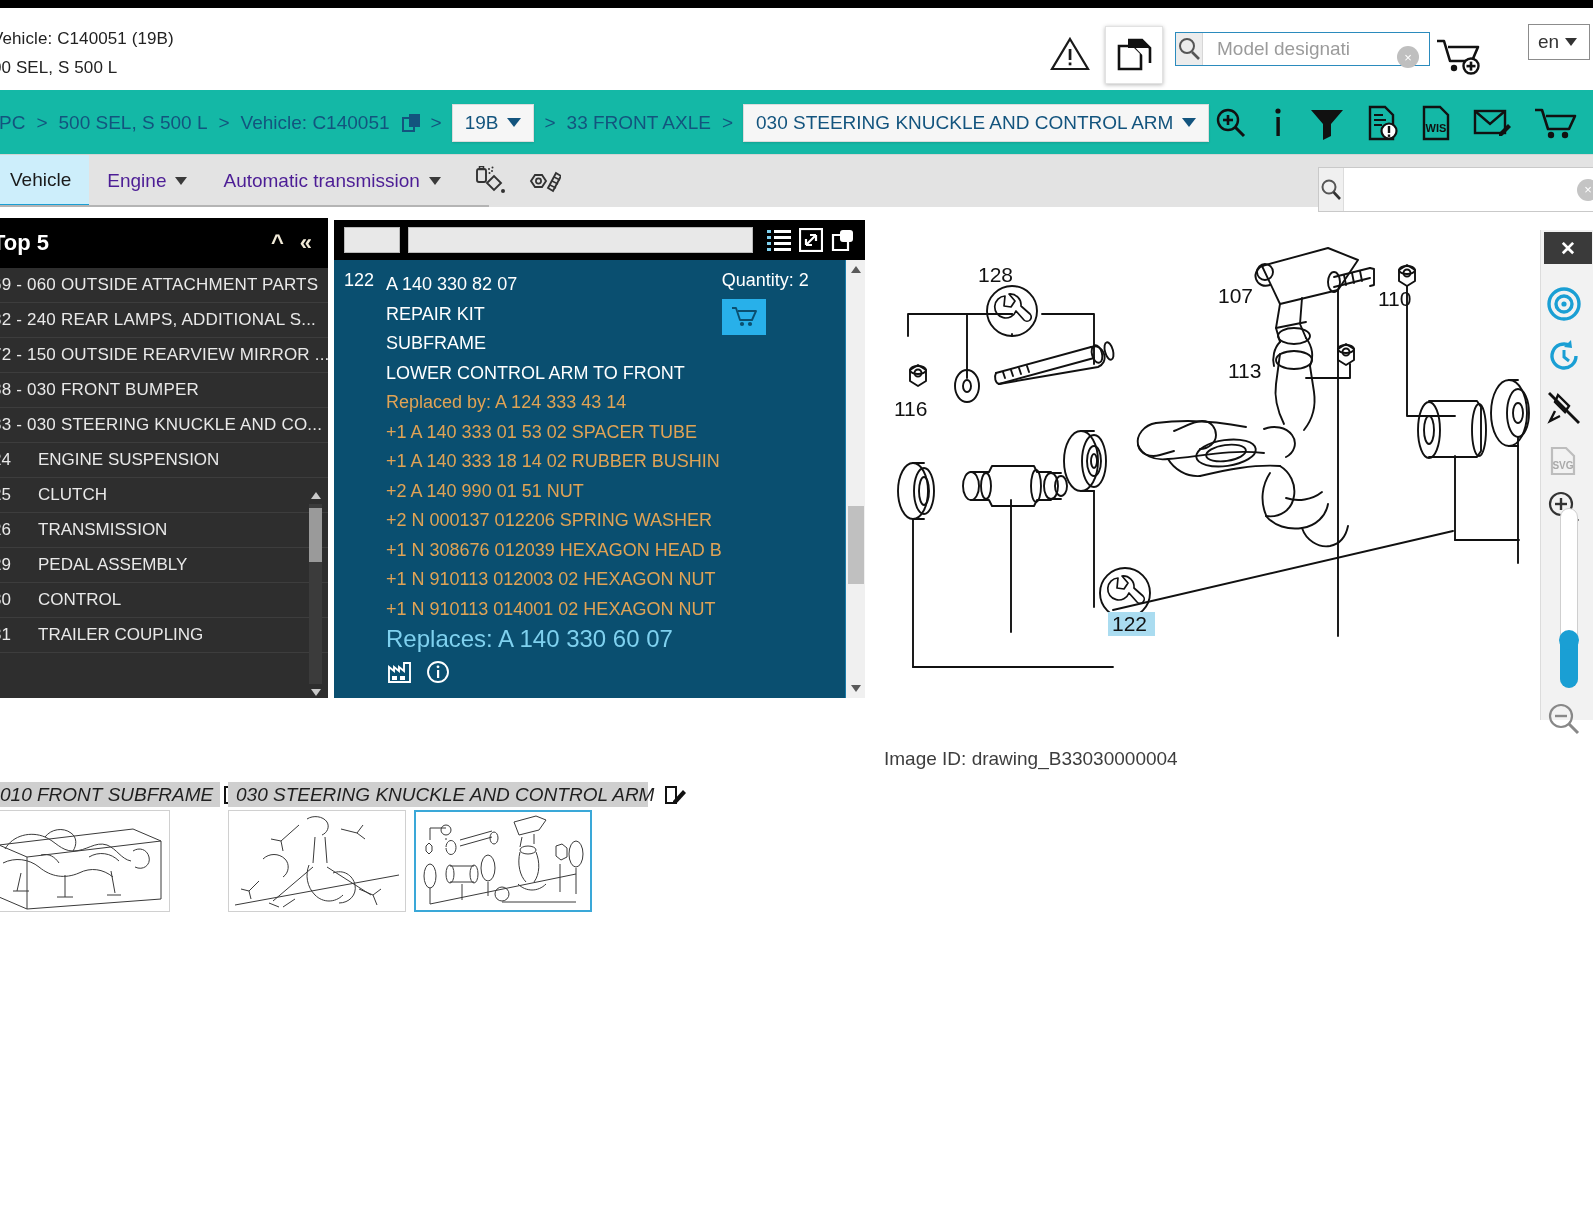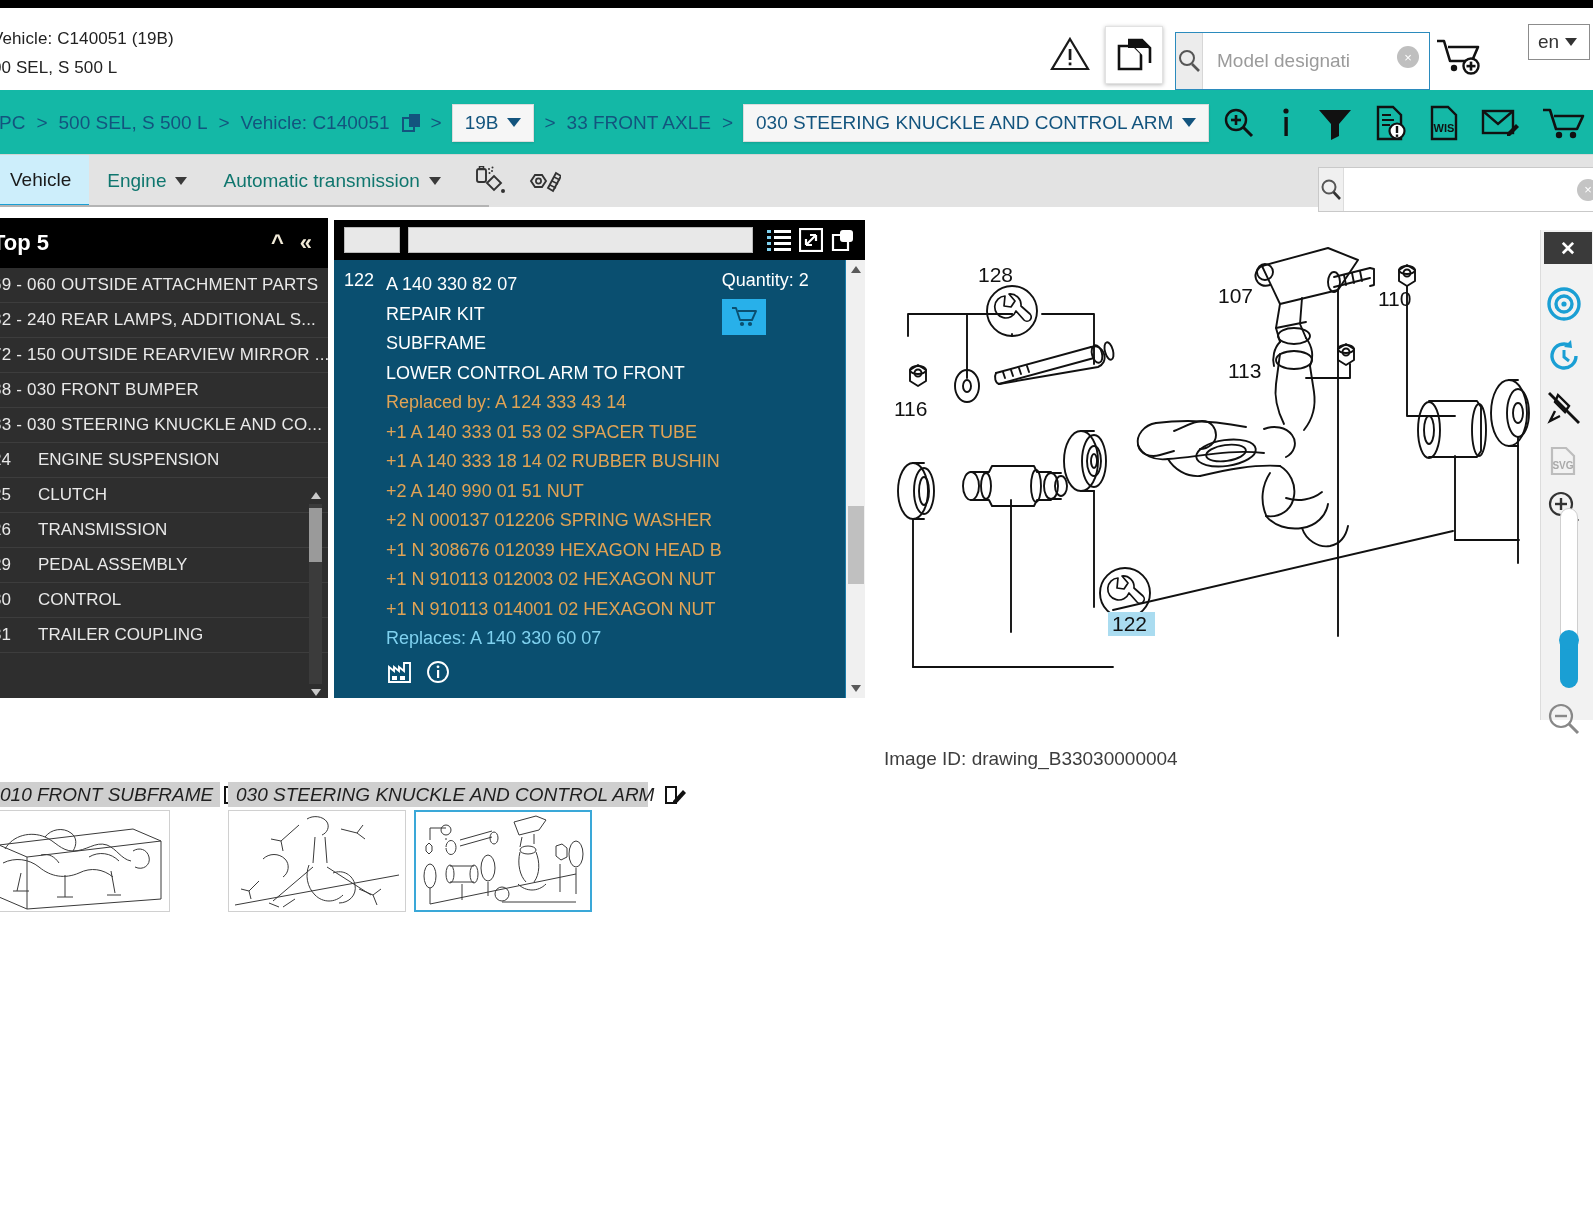--- a/index.html
+++ b/index.html
@@ -33,21 +33,21 @@
   .warn-ico {
     position:absolute; left:0px; top:14px; width:40px; height:36px;
   }
   .copy-btn {
     position:absolute; left:55px; top:4px; width:58px; height:58px;
     background:#fff; border:1px solid #e2e2e2;
     box-shadow:0 1px 4px rgba(0,0,0,.28);
     display:flex; align-items:center; justify-content:center;
   }
   .search-wrap {
-    position:absolute; left:125px; top:10px; width:255px; height:58px;
+    position:absolute; left:125px; top:10px; width:255px; height:34px;
     border:1px solid #2b8bbd; display:flex; background:#fff;
   }
   .search-ico-box {
     width:50px; height:100%; background:#ececec;
     border-right:1px solid #d7d7d7;
     display:flex; align-items:center; justify-content:center;
   }
   .search-inp {
     flex:1; border:0; outline:none; height:100%;
     font-size:19px; color:#9a9a9a; padding-left:14px;
@@ -85,32 +85,32 @@
     padding:7px 12px; margin:0 6px;
     display:flex; align-items:center; gap:9px;
     box-shadow:0 1px 2px rgba(0,0,0,.12);
   }
   .caret-d {
     width:0;height:0;border-left:7px solid transparent;
     border-right:7px solid transparent;border-top:9px solid #13547e;
   }
   .crumb-tools {
     position:absolute; right:0px; top:0; height:65px;
-    display:flex; align-items:center; gap:22px; padding-right:8px;
+    display:flex; align-items:center; gap:22px; padding-right:16px;
   }
 
   
   .tabbar {
     position:absolute; left:0; top:155px; width:1593px; height:52px;
     background:#e3e3e3;
   }
   .tabs { position:absolute; left:-8px; top:0; height:52px; display:flex; align-items:stretch; }
   .tab {
     display:flex; align-items:center; padding:0 18px;
-    font-size:19px; color:#0f766e; gap:9px;
+    font-size:19px; color:#4c1d95; gap:9px;
   }
   .tab.active { background:#cdeefb; border-bottom:3px solid #1a9fd4; color:#1a1a1a; }
   .tab .cd { width:0;height:0;border-left:6px solid transparent;border-right:6px solid transparent;border-top:8px solid #3a3a3a; }
   .tab-tools { display:flex; align-items:center; gap:20px; padding:0 14px; }
   .tab-underline { position:absolute; left:-8px; top:50px; width:497px; height:2px; background:#b4b4b4; }
   .right-search {
     position:absolute; left:1318px; top:167px; width:280px; height:45px;
     border:1px solid #c9c9c9; background:#fff; display:flex;
   }
   .right-search .sbox { width:45px; background:#f0f0f0; border-right:1px solid #dcdcdc; display:flex;align-items:center;justify-content:center;}
@@ -180,21 +180,21 @@
   .pp-scroll .ar { position:absolute; left:5px; width:0;height:0;
     border-left:5px solid transparent;border-right:5px solid transparent; }
   .pp-scroll .up { top:6px; border-bottom:7px solid #5a5a5a; }
   .pp-scroll .dn { bottom:6px; border-top:7px solid #5a5a5a; }
 
   .pl-row1 { display:flex; padding:0 0 0 10px; align-items:flex-start; }
   .pl-idx { width:44px; color:#fff; font-size:18px; }
   .pl-main { flex:1; }
   .pl-line { color:#ffffff; font-size:18px; line-height:29.5px; }
   .pl-sub  { color:#e0a355; font-size:18px; line-height:29.5px; white-space:nowrap; }
-  .pl-repl { color:#7fd1ef; font-size:18px; line-height:29.5px; }
+  .pl-repl { color:#7fd1ef; font-size:24px; line-height:29.5px; }
   .pl-right { width:150px; padding-top:0px; }
   .qty { color:#fff; font-size:18px; }
   .cart-sq {
     margin-top:8px; width:44px; height:36px; background:#28b0ea;
     display:flex; align-items:center; justify-content:center;
   }
   .pl-footicons { padding-left:54px; display:flex; gap:14px; align-items:center; margin-top:6px; }
 
   
   .drawing-area {

